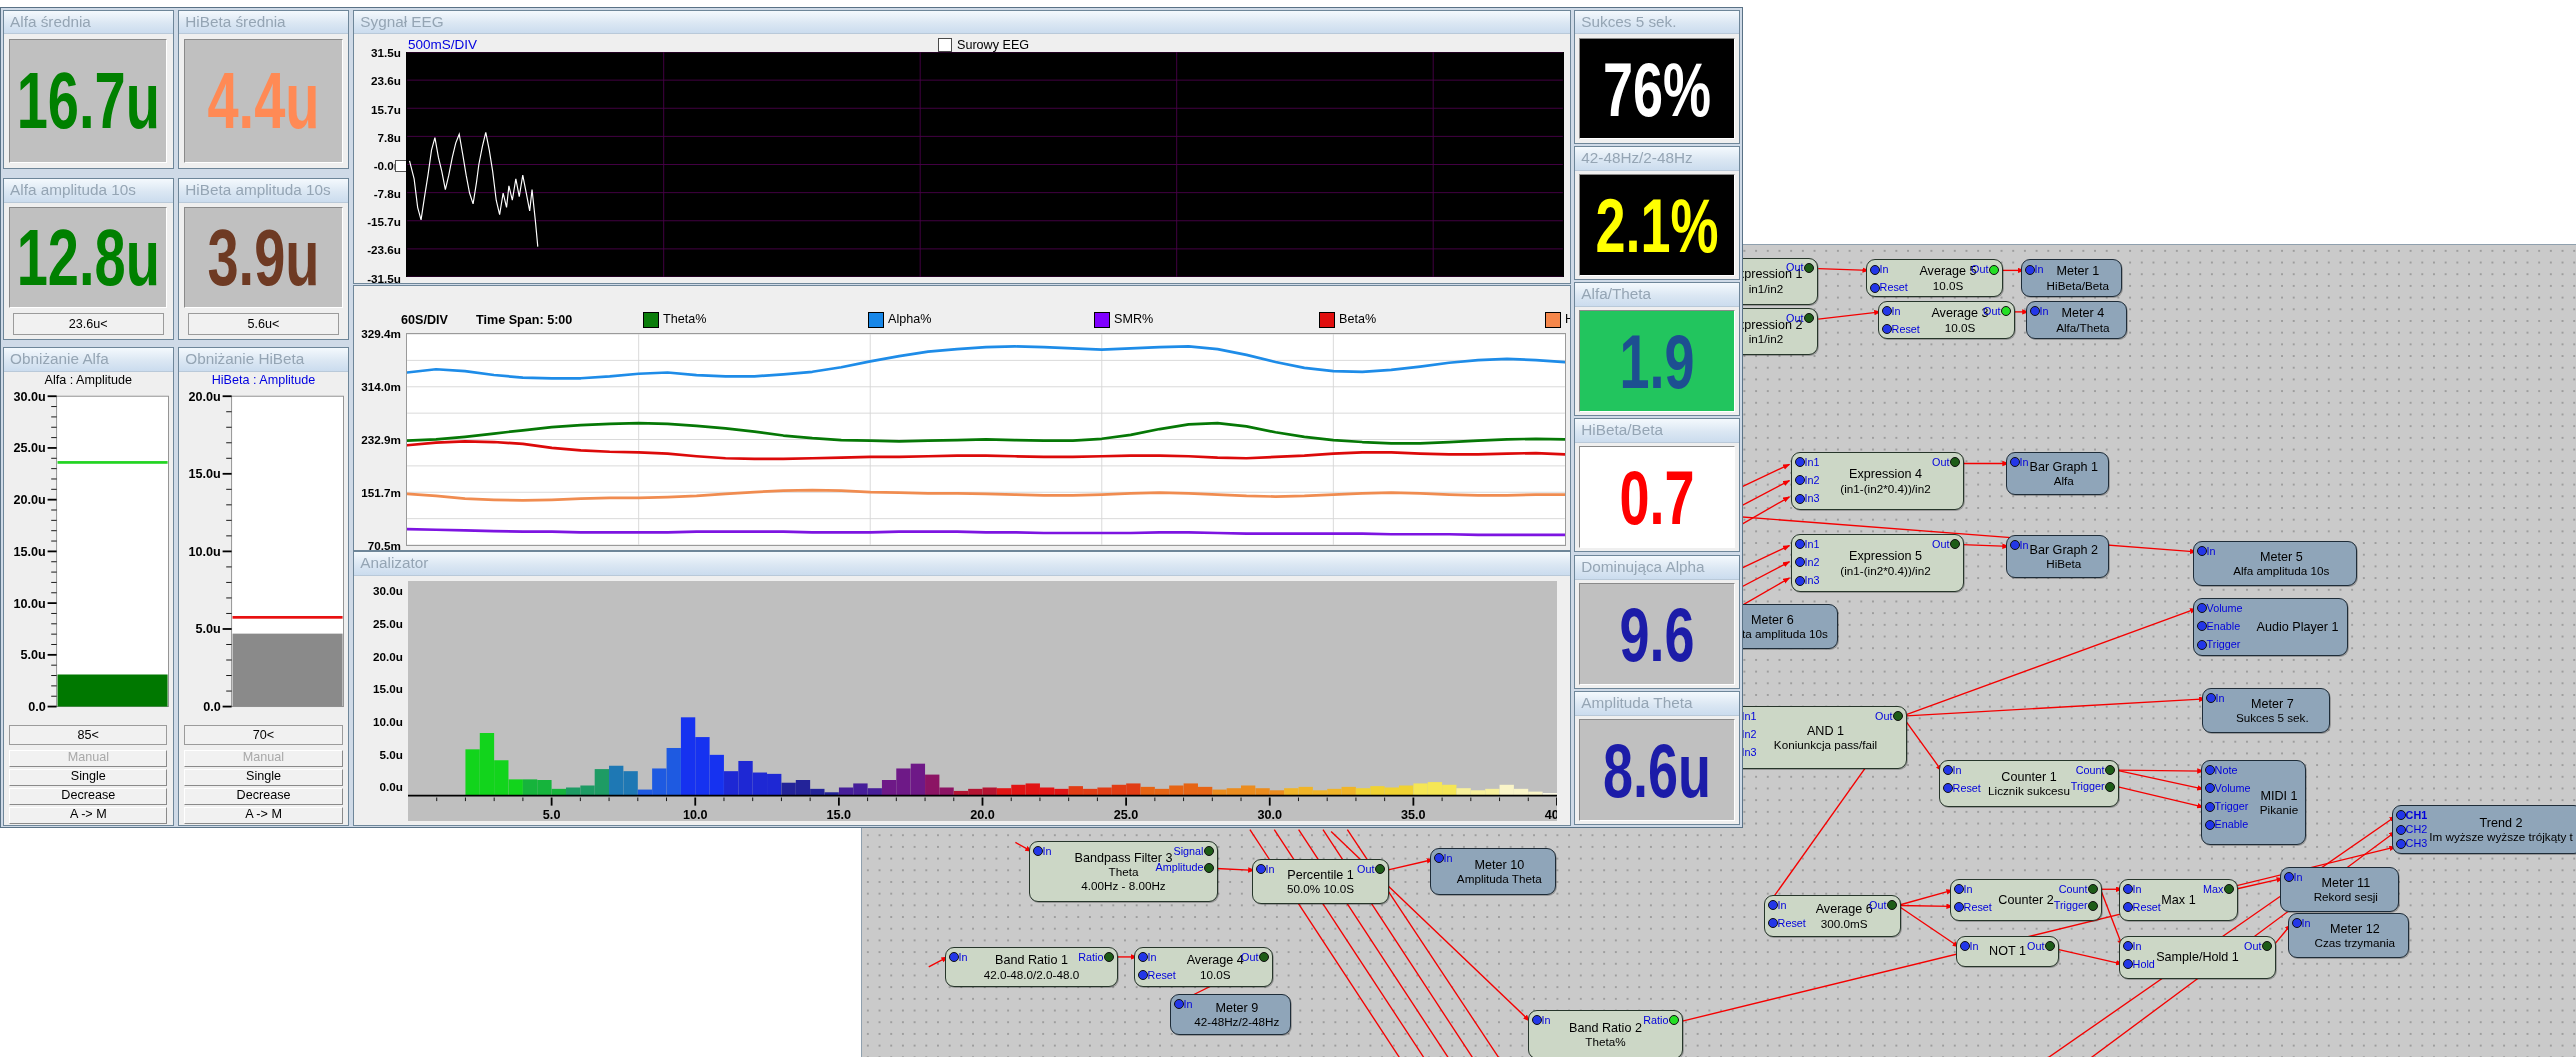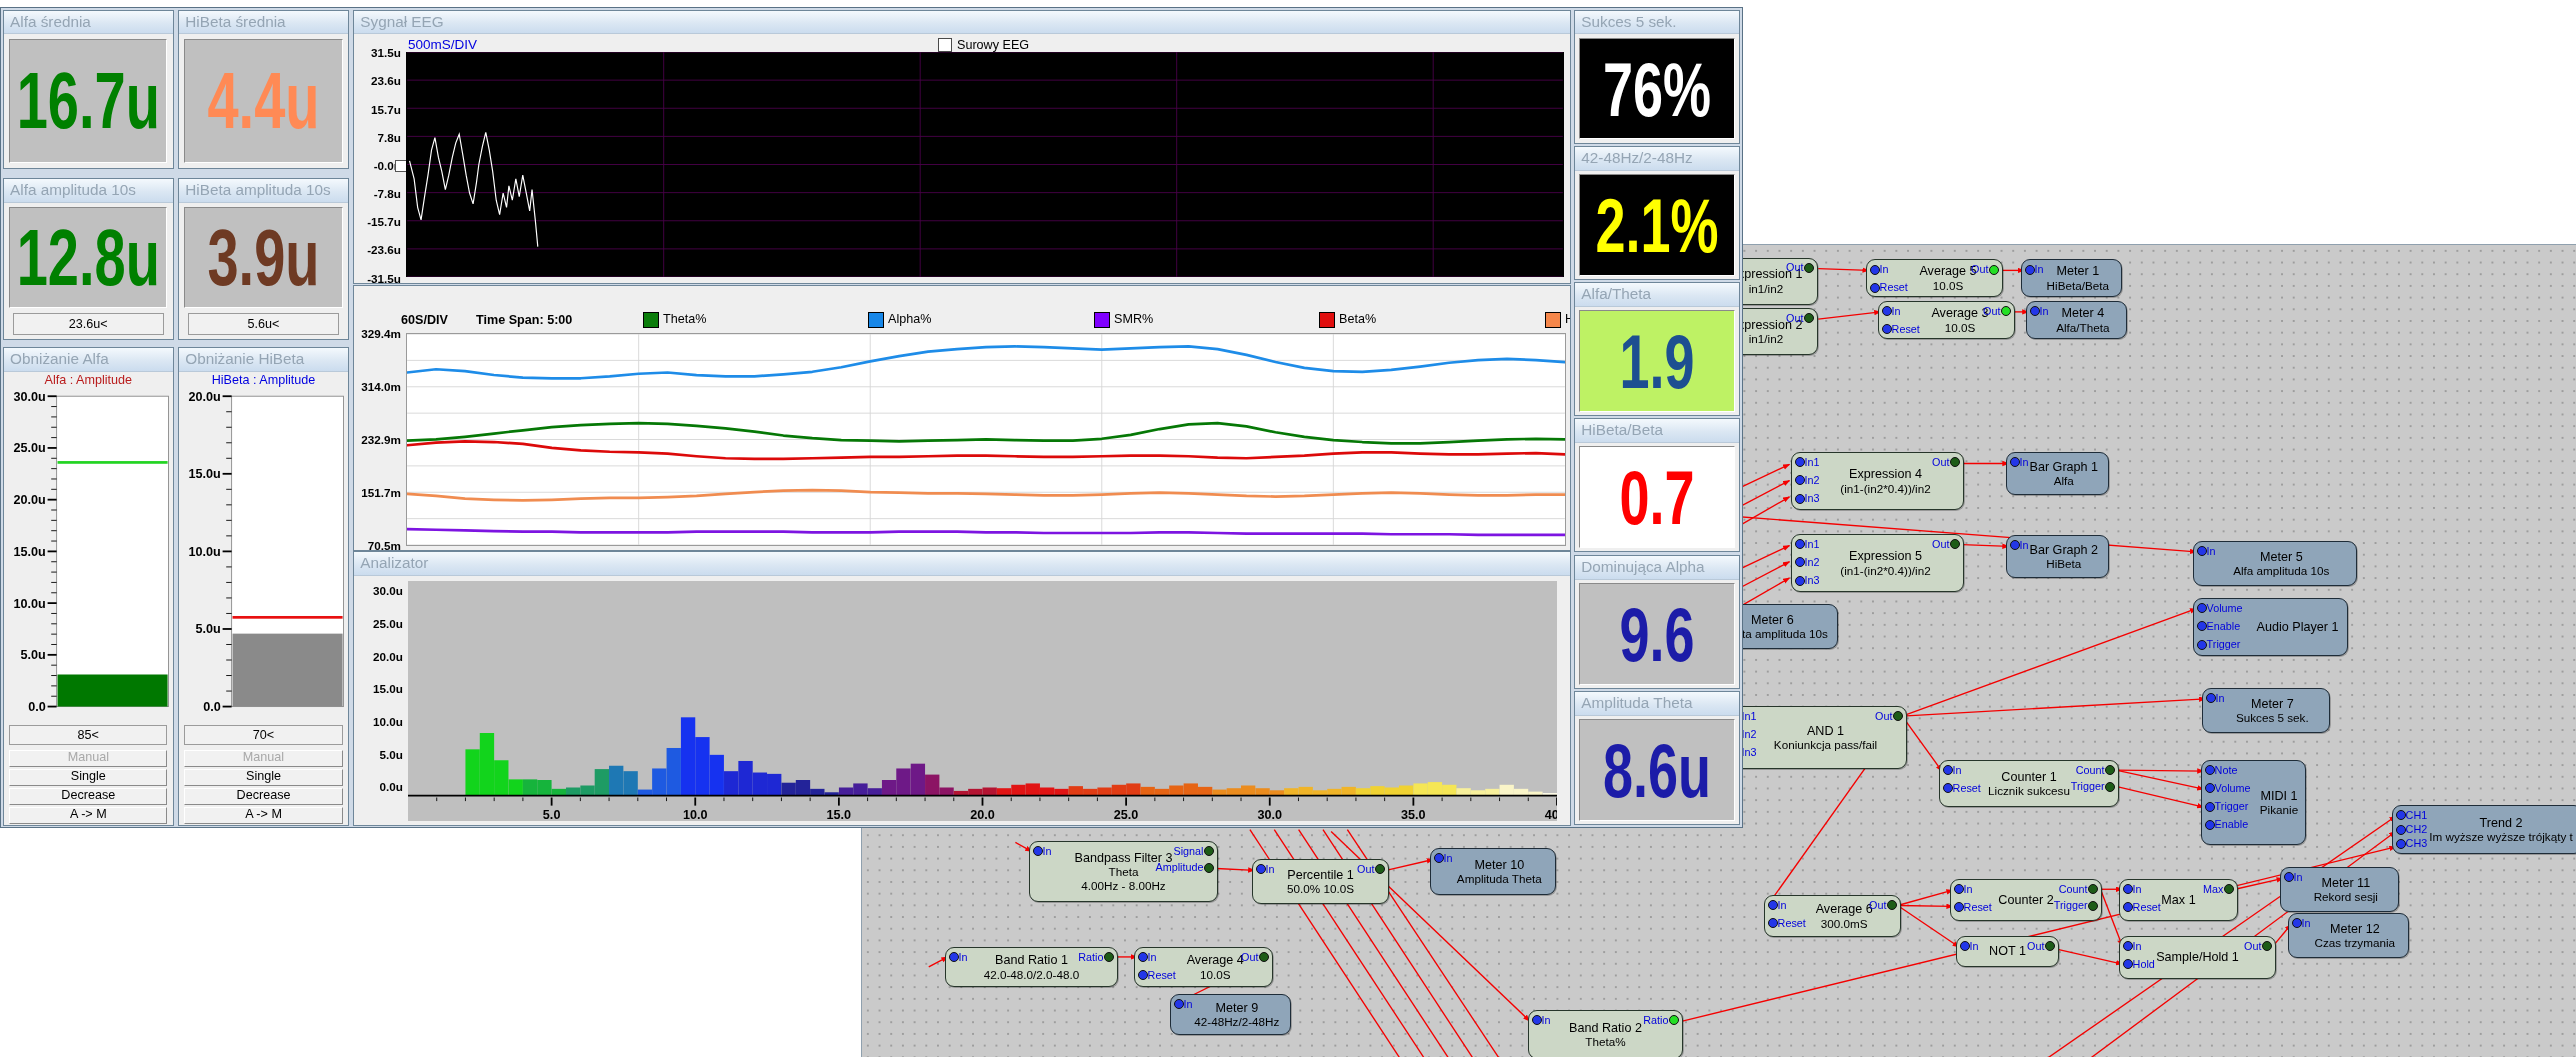--- a/index.html
+++ b/index.html
@@ -561,21 +561,21 @@
             <span class="port-label" style="left: 12.6px;">In</span>
           </div>
         </div>
         <div class="node disp" style="left: 1530px; top: 560px; width: 191px; height: 49px;">
           <div class="node-text" style="padding-left: 27px;">
             <div class="node-title">Trend 2</div>
             <div class="node-sub">Im wyższe wyższe trójkąty t</div>
           </div>
           <div class="port" style="left: 0px; top: 3.6px;">
             <span class="port-dot" style="left: 2.7px; background: rgb(35, 55, 232);"></span>
-            <span class="port-label" style="left: 12.6px;">CH1</span>
+            <span class="port-label" style="left: 12.6px; font-weight: bold;">CH1</span>
           </div>
           <div class="port" style="left: 0px; top: 18px;">
             <span class="port-dot" style="left: 2.7px; background: rgb(35, 55, 232);"></span>
             <span class="port-label" style="left: 12.6px;">CH2</span>
           </div>
           <div class="port" style="left: 0px; top: 32px;">
             <span class="port-dot" style="left: 2.7px; background: rgb(35, 55, 232);"></span>
             <span class="port-label" style="left: 12.6px;">CH3</span>
           </div>
         </div>
@@ -607,21 +607,21 @@
           <div class="phdr">HiBeta amplituda 10s</div>
           <div class="bigdisplay sunken" style="inset: 28px 5.4px 31px; background: rgb(192, 192, 192);">
             <span class="bigval" style="font-size: 56px; color: rgb(110, 58, 35);">3.9u</span>
           </div>
           <div class="flatbtn" style="left: 9px; right: 9px; bottom: 4.5px; height: 21.6px; line-height: 20px;">5.6u&lt;</div>
         </div>
       </div>
     <div id="thresholds">
         <div class="panel" style="left: 1.8px; top: 339px; width: 171px; height: 479px;">
           <div class="phdr">Obniżanie Alfa</div>
-          <div style="position: absolute; left: 0px; right: 0px; top: 25px; text-align: center; font-size: 12.6px; color: #b91c1c;">Alfa : Amplitude</div>
+          <div style="position: absolute; left: 0px; right: 0px; top: 25px; text-align: center; font-size: 12.6px; color: #000000;">Alfa : Amplitude</div>
           <svg width="168" height="332" style="position:absolute;left:1.8px;top:41px;" viewBox="0 0 186 368">
             <rect x="56" y="8" width="124" height="344" fill="#ffffff" stroke="#8a8a8a" stroke-width="1"></rect>
             <line x1="46" y1="352" x2="56" y2="352" stroke="#000" stroke-width="2"></line>
             <line x1="50" y1="340.53333333333336" x2="56" y2="340.53333333333336" stroke="#000" stroke-width="1"></line>
             <line x1="50" y1="329.06666666666666" x2="56" y2="329.06666666666666" stroke="#000" stroke-width="1"></line>
             <line x1="50" y1="317.6" x2="56" y2="317.6" stroke="#000" stroke-width="1"></line>
             <line x1="50" y1="306.1333333333333" x2="56" y2="306.1333333333333" stroke="#000" stroke-width="1"></line>
             <line x1="46" y1="294.6666666666667" x2="56" y2="294.6666666666667" stroke="#000" stroke-width="2"></line>
             <line x1="50" y1="283.2" x2="56" y2="283.2" stroke="#000" stroke-width="1"></line>
             <line x1="50" y1="271.73333333333335" x2="56" y2="271.73333333333335" stroke="#000" stroke-width="1"></line>
@@ -713,21 +713,21 @@
           </div>
         </div>
         <div class="panel" style="left: 1573px; top: 138px; width: 166px; height: 134px;">
           <div class="phdr">42-48Hz/2-48Hz</div>
           <div class="bigdisplay sunken" style="inset: 27px 3.6px 3.6px; background: rgb(0, 0, 0);">
             <span class="bigval" style="font-size: 54px; color: rgb(255, 255, 0);">2.1%</span>
           </div>
         </div>
         <div class="panel" style="left: 1573px; top: 274px; width: 166px; height: 134px;">
           <div class="phdr">Alfa/Theta</div>
-          <div class="bigdisplay sunken" style="inset: 27px 3.6px 3.6px; background: #bef264;">
+          <div class="bigdisplay sunken" style="inset: 27px 3.6px 3.6px; background: #22c55e;">
             <span class="bigval" style="font-size: 54px; color: rgb(29, 79, 145);">1.9</span>
           </div>
         </div>
         <div class="panel" style="left: 1573px; top: 410px; width: 166px; height: 134px;">
           <div class="phdr">HiBeta/Beta</div>
           <div class="bigdisplay sunken" style="inset: 27px 3.6px 3.6px; background: rgb(255, 255, 255);">
             <span class="bigval" style="font-size: 54px; color: rgb(255, 0, 0);">0.7</span>
           </div>
         </div>
         <div class="panel" style="left: 1573px; top: 547px; width: 166px; height: 134px;">

